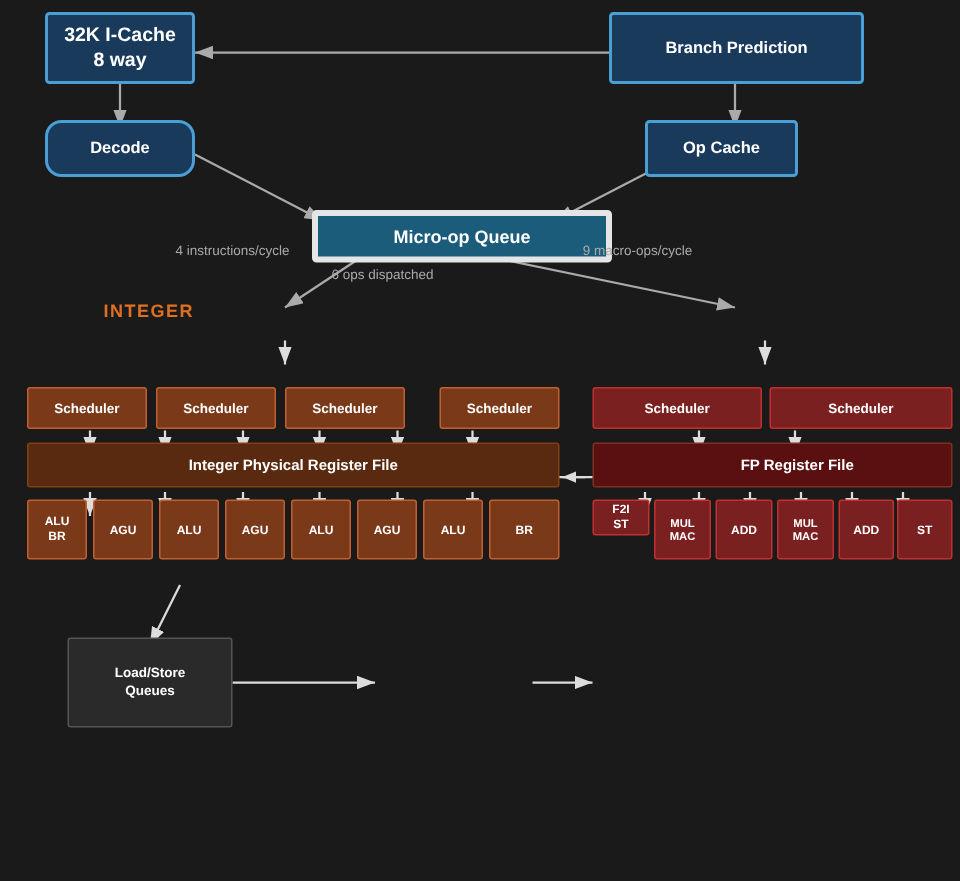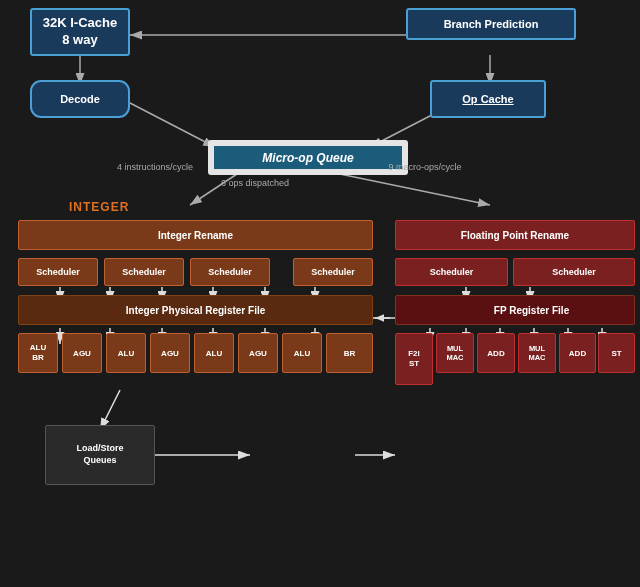--- a/index.html
+++ b/index.html
@@ -48,30 +48,29 @@
       text-align: center;
       border-radius: 3px;
       display: flex;
       align-items: center;
       justify-content: center;
       line-height: 1.3;
     }
 
     .box-microop {
       background: #1a5c7a;
-      border: 6px solid #e5e5e5;
+      border: 4px solid #e5e5e5;
       color: #fff;
       font-size: 12px;
       font-weight: bold;
       text-align: center;
       border-radius: 3px;
       display: flex;
       align-items: center;
       justify-content: center;
-      font-style: italic;
     }
 
     .box-int {
       background: #7a3a1a;
       border: 1px solid #c06030;
       color: #fff;
       font-size: 10px;
       font-weight: bold;
       text-align: center;
       border-radius: 2px;
@@ -225,45 +224,42 @@
         <polygon points="0 0, 8 3, 0 6" fill="#ddd"></polygon>
       </marker>
     </defs>
   </svg>
 
   <div class="el box-blue" style="left:30px; top:8px; width:100px; height:48px;">
     <span style="white-space:pre-line; font-size:13px;">32K I-Cache
 8 way</span>
   </div>
 
-  <div class="el box-blue" style="left:406px; top:8px; width:170px; height:32px;">
+  <div class="el box-blue" style="left:406px; top:8px; width:170px; height:48px;">
     <span>Branch Prediction</span>
   </div>
 
   <div class="el box-blue" style="left:30px; top:80px; width:100px; height:38px;border-radius:11px;">
     <span>Decode</span>
   </div>
 
-  <div class="el box-blue" style="left:430px; top:80px; width:116px; height:38px;text-decoration:underline;">
+  <div class="el box-blue" style="left:430px; top:80px; width:102px; height:38px;">
     <span>Op Cache</span>
   </div>
 
   <div class="el box-microop" style="left:208px; top:140px; width:200px; height:35px;">
     <span>Micro-op Queue</span>
   </div>
 
   <div class="text-label" style="left:100px; top:162px; width:110px;">4 instructions/cycle</div>
   <div class="text-label" style="left:200px; top:178px; width:110px;">6 ops dispatched</div>
   <div class="text-label" style="left:370px; top:162px; width:110px;">9 macro-ops/cycle</div>
 
   <div class="section-title integer-label" style="left:25px; top:200px;">INTEGER</div>
 
-  <div class="el box-int" style="left:18px; top:220px; width:355px; height:30px;">
-    <span>Integer Rename</span>
-  </div>
 
   <div class="el box-int" style="left:18px; top:258px; width:80px; height:28px; font-size:9px;">
     <span>Scheduler</span>
   </div>
   <div class="el box-int" style="left:104px; top:258px; width:80px; height:28px; font-size:9px;">
     <span>Scheduler</span>
   </div>
   <div class="el box-int" style="left:190px; top:258px; width:80px; height:28px; font-size:9px;">
     <span>Scheduler</span>
   </div>
@@ -294,36 +290,33 @@
   <div class="el box-int" style="left:238px; top:333px; width:40px; height:40px; font-size:8px;">
     <span>AGU</span>
   </div>
   <div class="el box-int" style="left:282px; top:333px; width:40px; height:40px; font-size:8px;">
     <span>ALU</span>
   </div>
   <div class="el box-int" style="left:326px; top:333px; width:47px; height:40px; font-size:8px;">
     <span>BR</span>
   </div>
 
-  <div class="el box-fp" style="left:395px; top:220px; width:240px; height:30px;">
-    <span>Floating Point Rename</span>
-  </div>
 
   <div class="el box-fp" style="left:395px; top:258px; width:113px; height:28px; font-size:9px;">
     <span>Scheduler</span>
   </div>
   <div class="el box-fp" style="left:513px; top:258px; width:122px; height:28px; font-size:9px;">
     <span>Scheduler</span>
   </div>
 
   <div class="el box-fp-dark" style="left:395px; top:295px; width:240px; height:30px;padding-left:33px;">
     <span>FP Register File</span>
   </div>
 
-  <div class="el box-fp" style="left:395px; top:333px; width:38px; height:52px; font-size:8px; line-height:1.2;">
+  <div class="el box-fp" style="left:395px; top:333px; width:38px; height:24px; font-size:8px; line-height:1.2;">
     <span style="white-space:pre-line;">F2I
 ST</span>
   </div>
   <div class="el box-fp" style="left:436px; top:333px; width:38px; height:40px; font-size:7.5px; line-height:1.2;">
     <span style="white-space:pre-line;">MUL
 MAC</span>
   </div>
   <div class="el box-fp" style="left:477px; top:333px; width:38px; height:40px; font-size:8px;">
     <span>ADD</span>
   </div>

